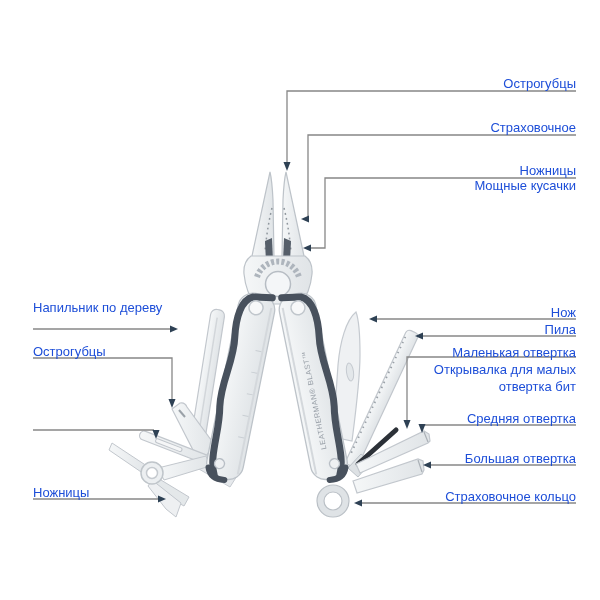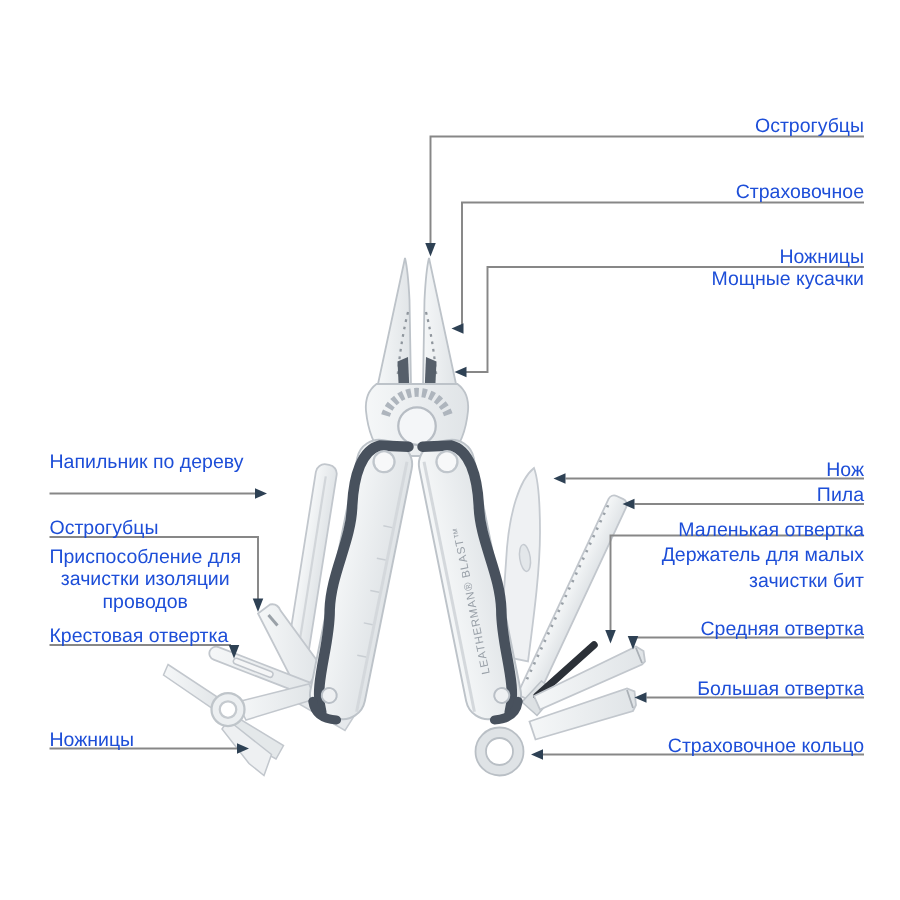--- a/index.html
+++ b/index.html
@@ -150,32 +150,26 @@
 <div class="lbl r" style="top:120px">Страховочное</div>
 <div class="lbl r" style="top:163px">
   <div>Ножницы</div>
   <div>Мощные кусачки</div>
 </div>
 
 <div class="lbl l" style="top:300px">
   <div>Напильник по дереву</div>
 </div>
 <div class="lbl l" style="top:344px">Острогубцы</div>
-<div class="lbl l" style="top:363px">
-  <div>Приспособление для</div>
-  <div>зачистки изоляции</div>
-  <div>проводов</div>
-</div>
-<div class="lbl l" style="top:416px">Крестовая отвертка</div>
 <div class="lbl l" style="top:485px">Ножницы</div>
 
 <div class="lbl r" style="top:305px">Нож</div>
 <div class="lbl r" style="top:322px">Пила</div>
 <div class="lbl r lh17" style="top:344px">
   <div>Маленькая отвертка</div>
-  <div>Держатель для малых</div>
-  <div>зачистки бит</div>
+  <div>Открывалка для малых</div>
+  <div>отвертка бит</div>
 </div>
 <div class="lbl r" style="top:411px">Средняя отвертка</div>
 <div class="lbl r" style="top:451px">Большая отвертка</div>
 <div class="lbl r" style="top:489px">Страховочное кольцо</div>
 
 </div>
 
 </body></html>

